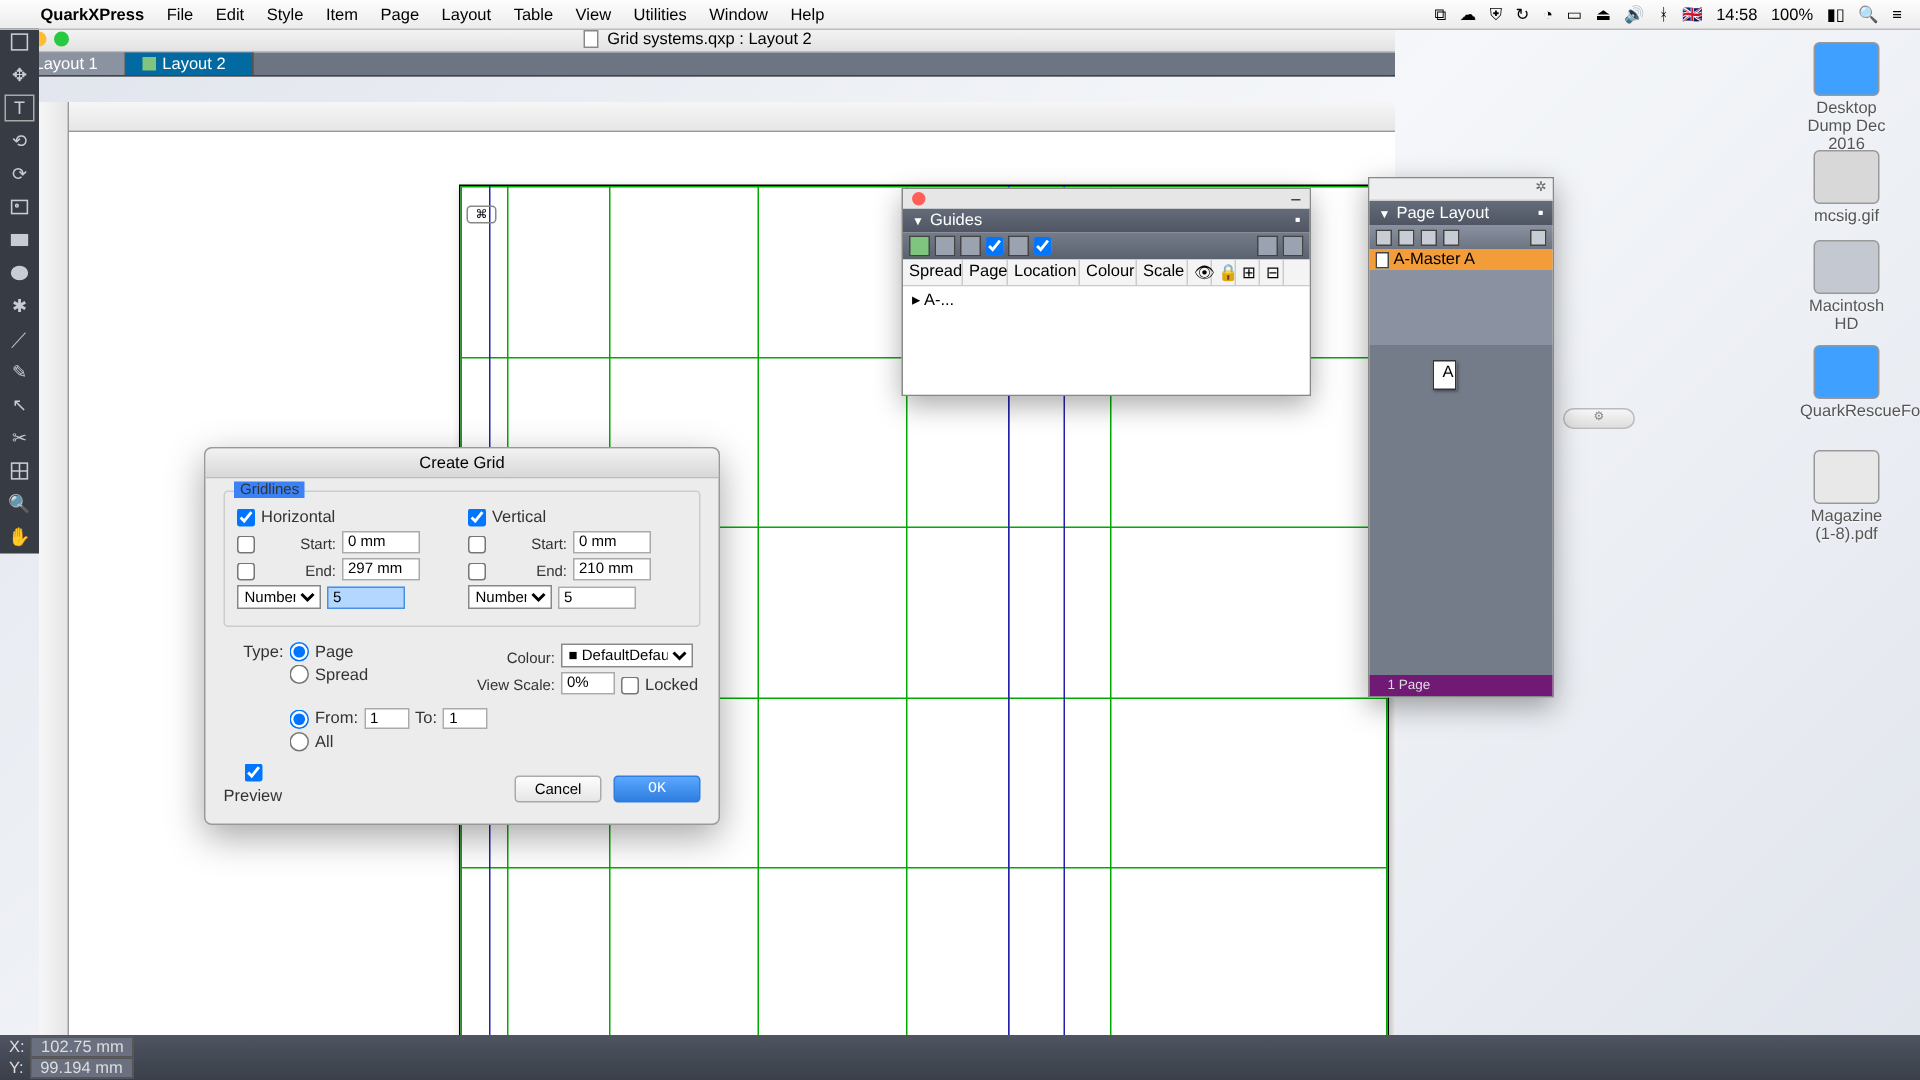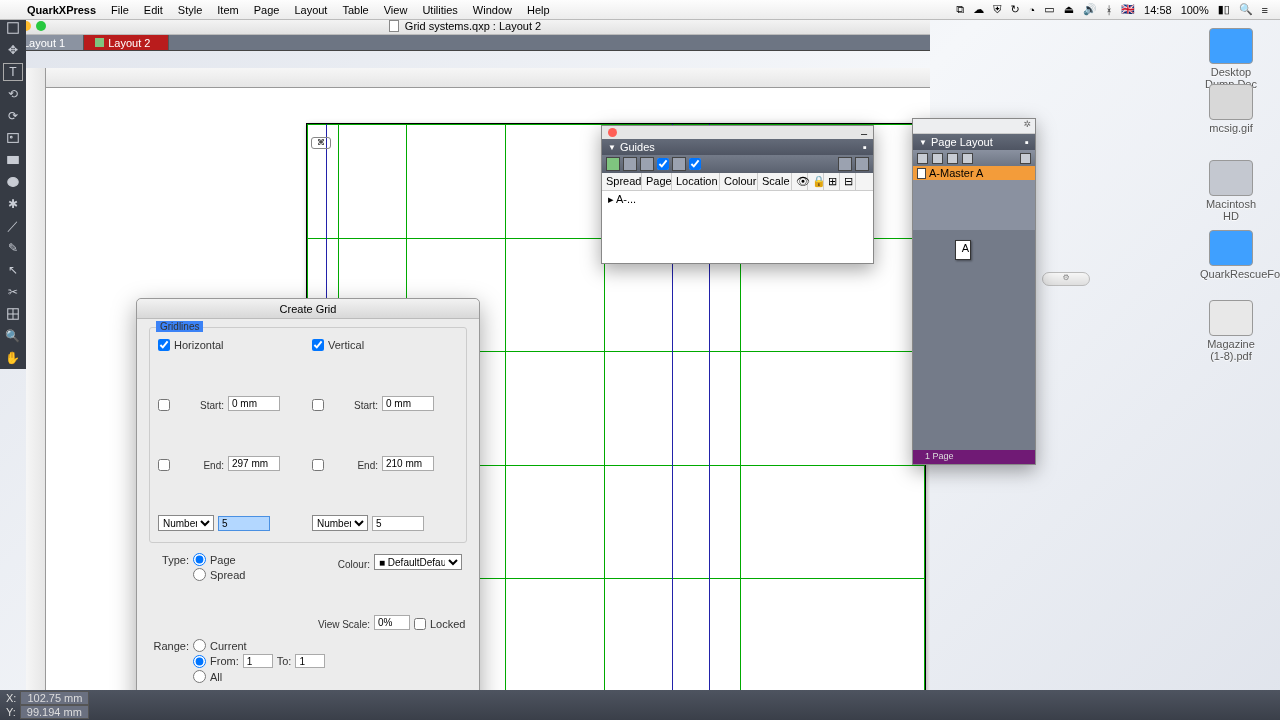--- a/index.html
+++ b/index.html
@@ -11,21 +11,21 @@
 .menubar .bold { font-weight:600; }
 .menubar .right { margin-left:auto; display:flex; gap:9px; padding-right:12px; align-items:center; }
 .menubar .right span { font-size:11px; }
 
 .docwin { position:absolute; top:17px; left:0; width:930px; height:703px; }
 .doctitle { height:18px; background:linear-gradient(#f7f7f7,#e2e2e2); border-bottom:1px solid #bbb; display:flex; align-items:center; justify-content:center; gap:6px; }
 .doctitle .dots { position:absolute; left:6px; display:flex; gap:5px; }
 .doctitle .dots i { width:10px; height:10px; border-radius:50%; display:block; }
 .tabbar { height:16px; background:#6d7583; display:flex; border-bottom:1px solid #444; }
 .tab { padding:2px 18px 2px 10px; background:#8b93a1; color:#fff; border-right:1px solid #555; font-size:10px; display:flex; align-items:center; gap:4px; }
-.tab.active { background:#b91c1c;padding-left:11px; }
+.tab.active { background:#0369a1;padding-left:11px; }
 .tab i { width:9px; height:9px; background:#7fc47f; display:inline-block; }
 
 .toolbox { position:absolute; top:17px; left:0; width:26px; background:#363b44; padding:2px 0; display:flex; flex-direction:column; align-items:center; gap:4px; z-index:50; }
 .toolbox .t { width:20px; height:18px; color:#c8ccd4; display:flex; align-items:center; justify-content:center; cursor:pointer; font-size:12px; }
 .toolbox .t svg { width:14px; height:14px; stroke:#c8ccd4; fill:none; stroke-width:1.2; }
 
 .canvas { position:absolute; top:51px; left:26px; right:0; bottom:18px; background:#fff; overflow:hidden; }
 .ruler-h { position:absolute; top:0; left:20px; right:0; height:20px; background:linear-gradient(#f6f6f6,#e6e6e6); border-bottom:1px solid #999; }
 .ruler-v { position:absolute; top:0; left:0; bottom:0; width:20px; background:linear-gradient(90deg,#f6f6f6,#e6e6e6); border-right:1px solid #999; }
 .page { position:absolute; top:55px; left:280px; width:620px; height:570px; background:#fff; border:1px solid #000; box-shadow:2px 2px 6px rgba(0,0,0,0.3); }
@@ -45,21 +45,21 @@
 
 .dialog { position:absolute; top:298px; left:136px; width:344px; background:#ececec; border:1px solid #999; border-radius:5px; box-shadow:0 8px 25px rgba(0,0,0,0.35); z-index:80; }
 .dialog .titlebar { height:20px; background:linear-gradient(#f2f2f2,#d8d8d8); border-bottom:1px solid #bbb; border-radius:5px 5px 0 0; display:flex; align-items:center; justify-content:center; font-size:11px; }
 .dialog .body { padding:8px 12px 12px; font-size:10px; color:#333; }
 .grp { border:1px solid #ccc; border-radius:3px; padding:8px; margin-bottom:8px; position:relative; }
 .grp .lg { position:absolute; top:-7px; left:6px; background:#3b82f6; padding:0 4px; font-size:10px; }
 .cols { display:flex; gap:8px; }
 .col { flex:1; }
 .row { display:flex; align-items:flex-end; margin:3px 0; gap:4px; }
 .row label { flex:0 0 50px; text-align:right; font-size:10px; }
-.row input[type=text] { width:52px; height:15px; border:1px solid #aaa; background:#fff; font-size:10px; padding:0 3px;margin-top:42px; }
+.row input[type=text] { width:52px; height:15px; border:1px solid #aaa; background:#fff; font-size:10px; padding:0 3px; }
 .row input.sel { background:#b3d7ff; border-color:#4a90e2; }
 .row select { width:56px; height:16px; font-size:10px; background:#fff; border:1px solid #888; }
 .chk { width:12px; height:12px; }
 .radiorow { display:flex; align-items:center; gap:4px; margin:2px 0; font-size:10px; }
 .inline { display:inline-flex; align-items:center; gap:4px;flex-direction:column; }
 .btns { display:flex; justify-content:flex-end; gap:8px; margin-top:6px; }
 .btn { width:58px; height:18px; border-radius:3px; border:1px solid #aaa; background:linear-gradient(#fdfdfd,#e6e6e6); font-size:10px; cursor:pointer; }
 .btn.primary { background:linear-gradient(#5aa8ff,#2f7de0); border-color:#2f7de0; color:#fff;font-family:Liberation Mono, monospace; }
 
 .palette { position:absolute; background:#ececec; border:1px solid #888; box-shadow:0 6px 18px rgba(0,0,0,0.35); z-index:70; }
@@ -299,25 +299,20 @@
         <div class="row">
             <label style="flex:0 0 58px">View Scale:</label>
           <input type="text" style="width: 36px;" value="0%">
           <input type="checkbox" class="chk" style="">
             <span>Locked</span>
           </div>
       </div>
     </div>
     <div>
       <div class="radiorow">
-          <span style="width:40px;text-align:right">Range:</span>
-          <input type="radio" style="">
-          <span>Current</span>
-        </div>
-      <div class="radiorow">
           <span style="width:40px"></span>
           <input type="radio" checked="" style="">
           <span>From:</span>
         <input type="text" style="width: 30px; height: 14px; border: 1px solid rgb(170, 170, 170); font-size: 10px; padding: 0px 3px;" value="1">
         <span>To:</span>
         <input type="text" style="width: 30px; height: 14px; border: 1px solid rgb(170, 170, 170); font-size: 10px; padding: 0px 3px;" value="1">
         </div>
       <div class="radiorow">
           <span style="width:40px"></span>
           <input type="radio" style="">
@@ -399,21 +394,21 @@
   <div class="footer">1 Page</div>
 </div>
 
 <div class="grayout">⚙</div>
 
 <div id="desk">
     <div class="deskicon" style="top: 28px; right: 18px; text-align: center;">
       <div class="ic" style="background:#3fa0ff;border:1px solid #999"></div>
       <div>Desktop Dump Dec 2016</div>
     </div>
-    <div class="deskicon" style="top: 84px; right: 18px; text-align: center;">
+    <div class="deskicon" style="top: 100px; right: 18px; text-align: center;">
       <div class="ic" style="background:#d8d8d8;border:1px solid #999"></div>
       <div>mcsig.gif</div>
     </div>
     <div class="deskicon" style="top: 160px; right: 18px;">
       <div class="ic" style="background:#c4c8d0;border:1px solid #999"></div>
       <div>Macintosh HD</div>
     </div>
     <div class="deskicon" style="top: 230px; right: 18px;">
       <div class="ic" style="background:#3fa0ff;border:1px solid #999"></div>
       <div>QuarkRescueFolder</div>

